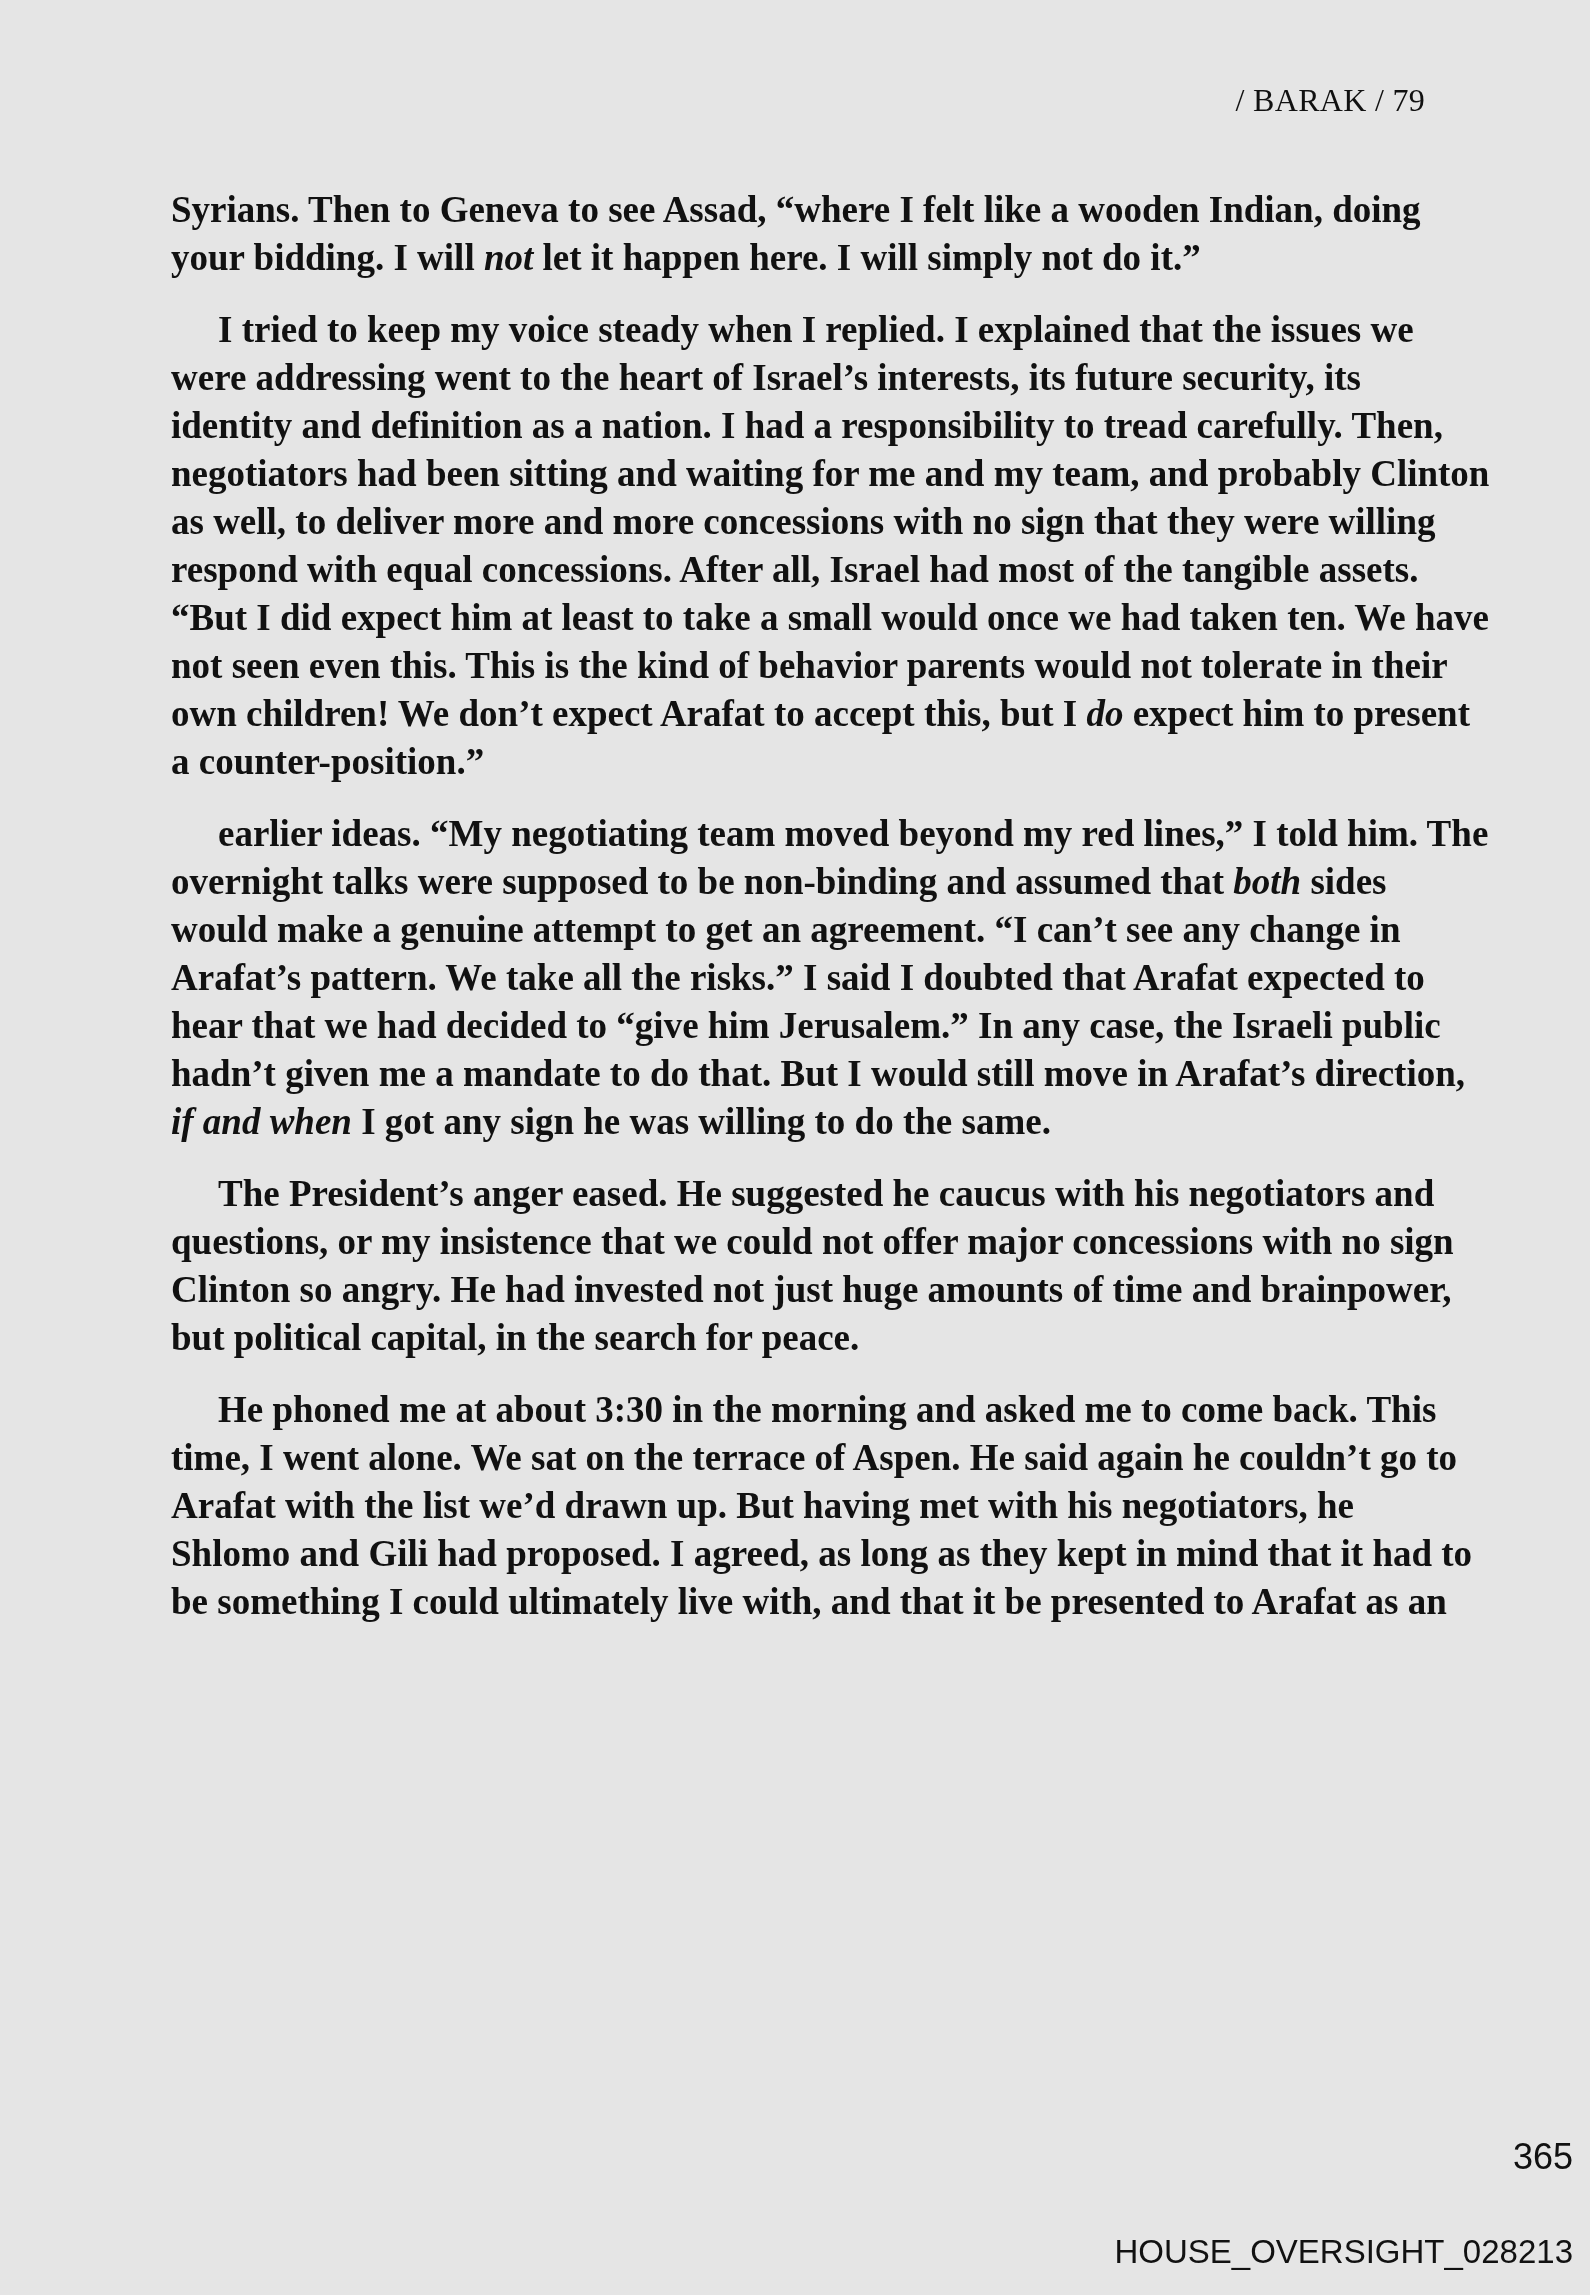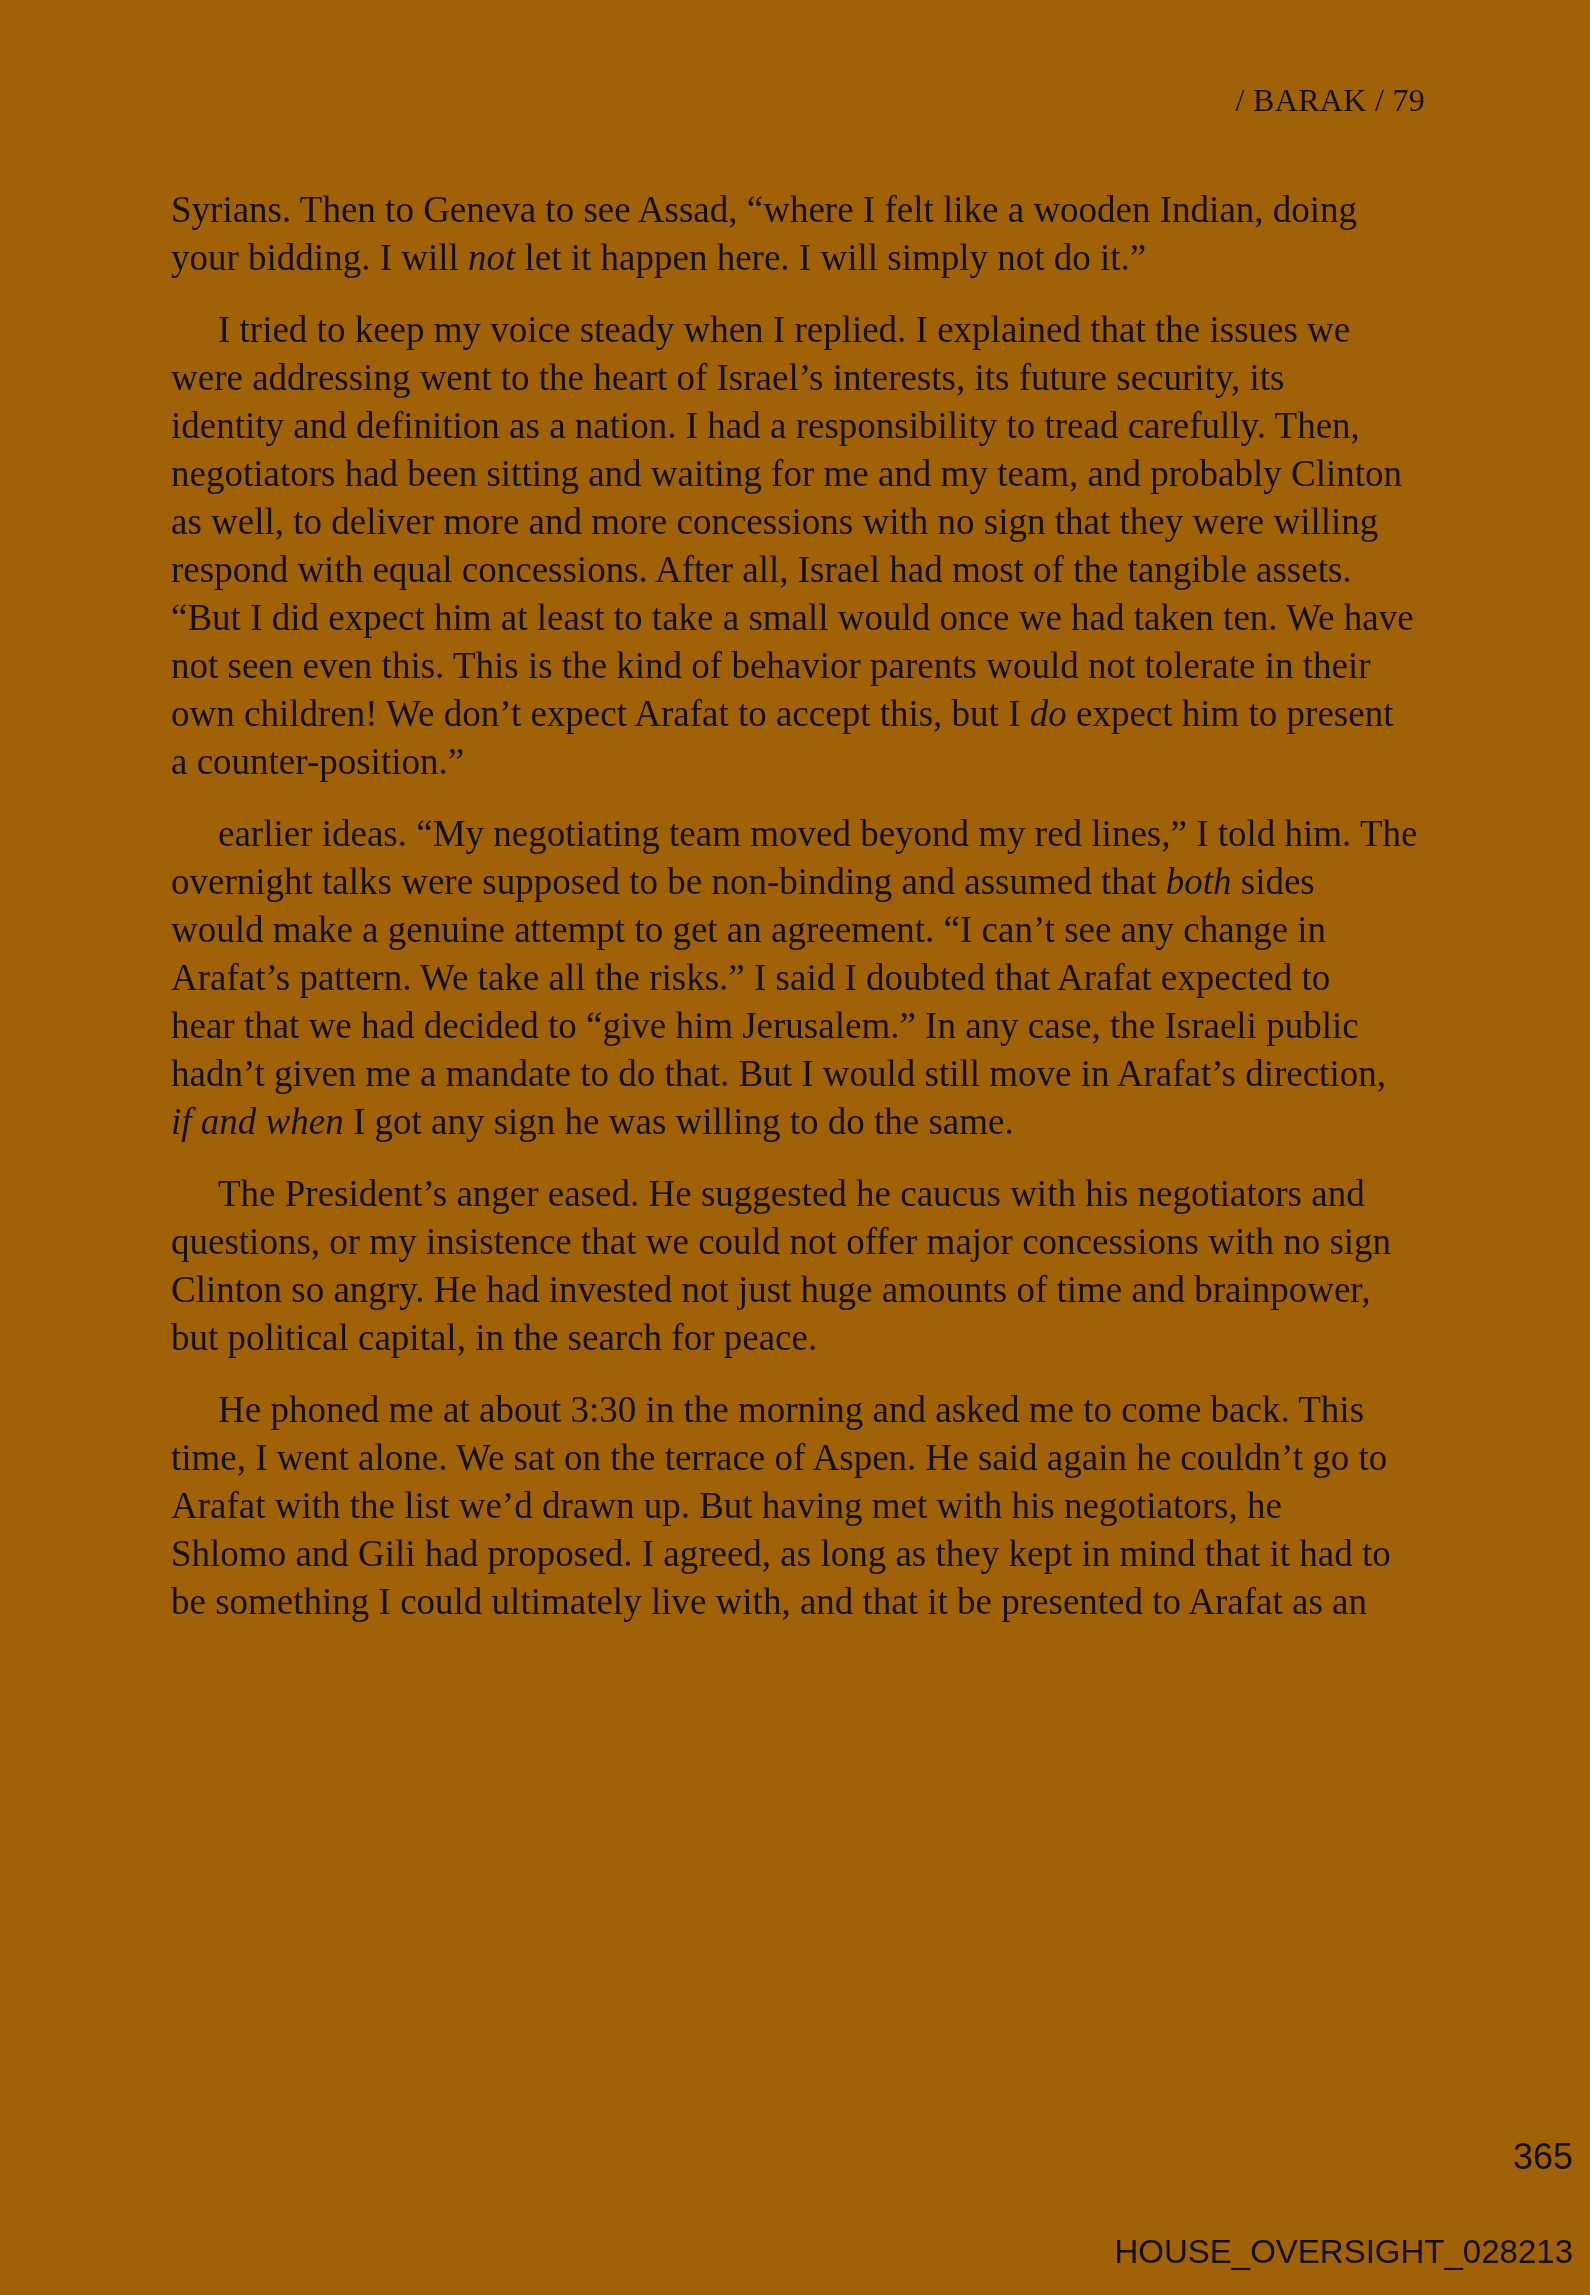--- a/index.html
+++ b/index.html
@@ -1,30 +1,30 @@
 <!DOCTYPE html>
 <html style="font-size:10.3px"><head>
 <meta charset="utf-8">
 <style>
   html, body { margin: 0; padding: 0; background: #ffffff; }
   body { width: 1591px; height: 2295px; position: relative; overflow: hidden; }
-  .page { position: absolute; left: 0; top: 0; width: 1591px; height: 2295px; background: #a16207; }
+  .page { position: absolute; left: 0; top: 0; width: 1591px; height: 2295px; background: #e5e5e5; }
   .running-head {
     position: absolute; right: 166px; top: 82px;
     font-family: "Liberation Serif", serif; font-size: 32px; color: #111;
     letter-spacing: 0.3px;
   }
   .body-text {
     position: absolute; left: 171px; top: 186px; width: 1258px;
     font-family: "Liberation Serif", serif; font-size: 37px; line-height: 48px; color: #111;
     text-align: left;
   }
   .para { margin: 0 0 24px 0; }
   .para.indent { text-indent: 47px; }
-  .line { display: block; white-space: nowrap; }
+  .line { display: block; white-space: nowrap; font-weight: bold; }
   .para.indent .line { text-indent: 0; }
   .para.indent .line:first-child { padding-left: 47px; }
   .para.indent { text-indent: 0; }
   em { font-style: italic; text-align: right; }
   .page-number {
     position: absolute; right: 18px; top: 2136px;
     font-family: "Liberation Sans", sans-serif; font-size: 36px; color: #111;
   }
   .bates {
     position: absolute; right: 18px; top: 2233px;

